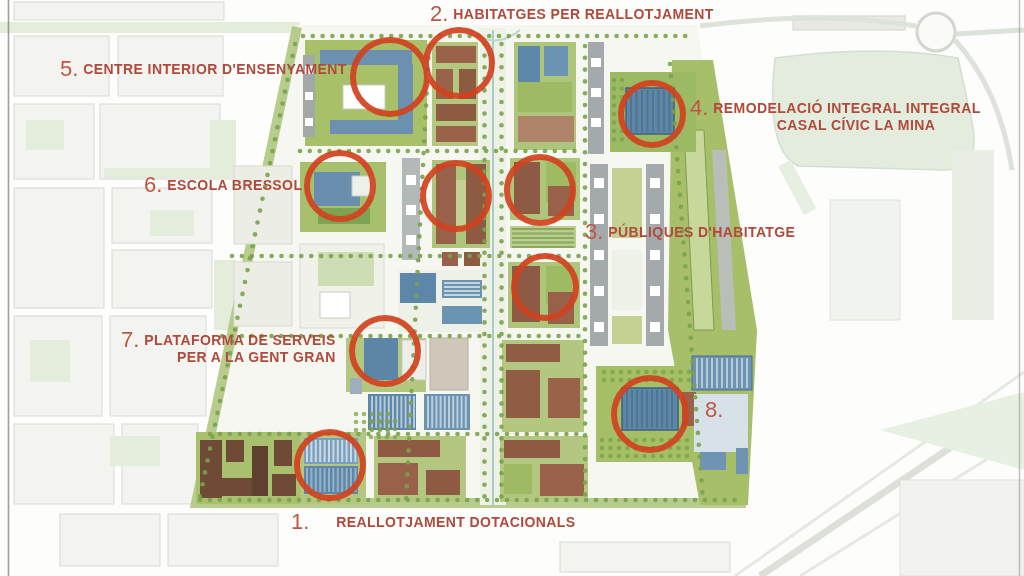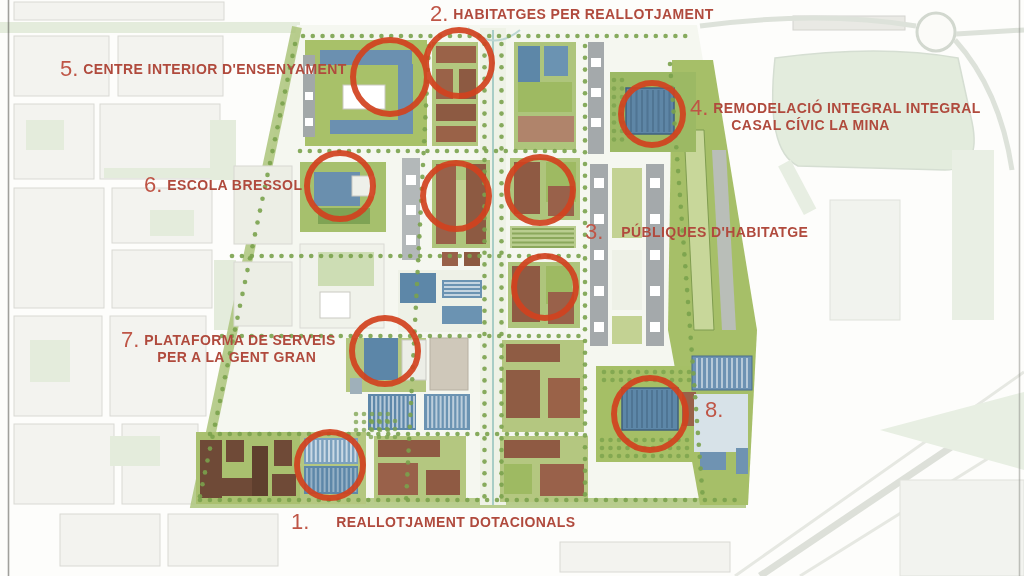--- a/index.html
+++ b/index.html
@@ -14,22 +14,22 @@
     color:#b04a3d;white-space:nowrap;
   }
   .lbl .num{
     font-size:22px;font-weight:500;line-height:1.0;margin-right:5px;color:#bf5546;
   }
   .lbl .txt{
     display:block;font-size:14px;font-weight:700;letter-spacing:.4px;
     line-height:17px;padding-top:3px;
   }
   .lbl .l1,.lbl .l2{display:block;}
-  .lbl.center .l2{text-align:left;padding-left:13px;}
-  .lbl.indent .l2{padding-left:18px;}
+  .lbl.center .l2{text-align:right;}
+  .lbl.indent .l2{padding-left:18px;text-align:center;}
 </style>
 </head>
 <body>
 
 <div class="stage">
 
 <svg class="map" viewBox="0 0 1024 576">
 
   <g stroke="#d9d9d4" stroke-width="1" fill="#f3f3ef">
     <rect x="14" y="2" width="210" height="18"></rect>

